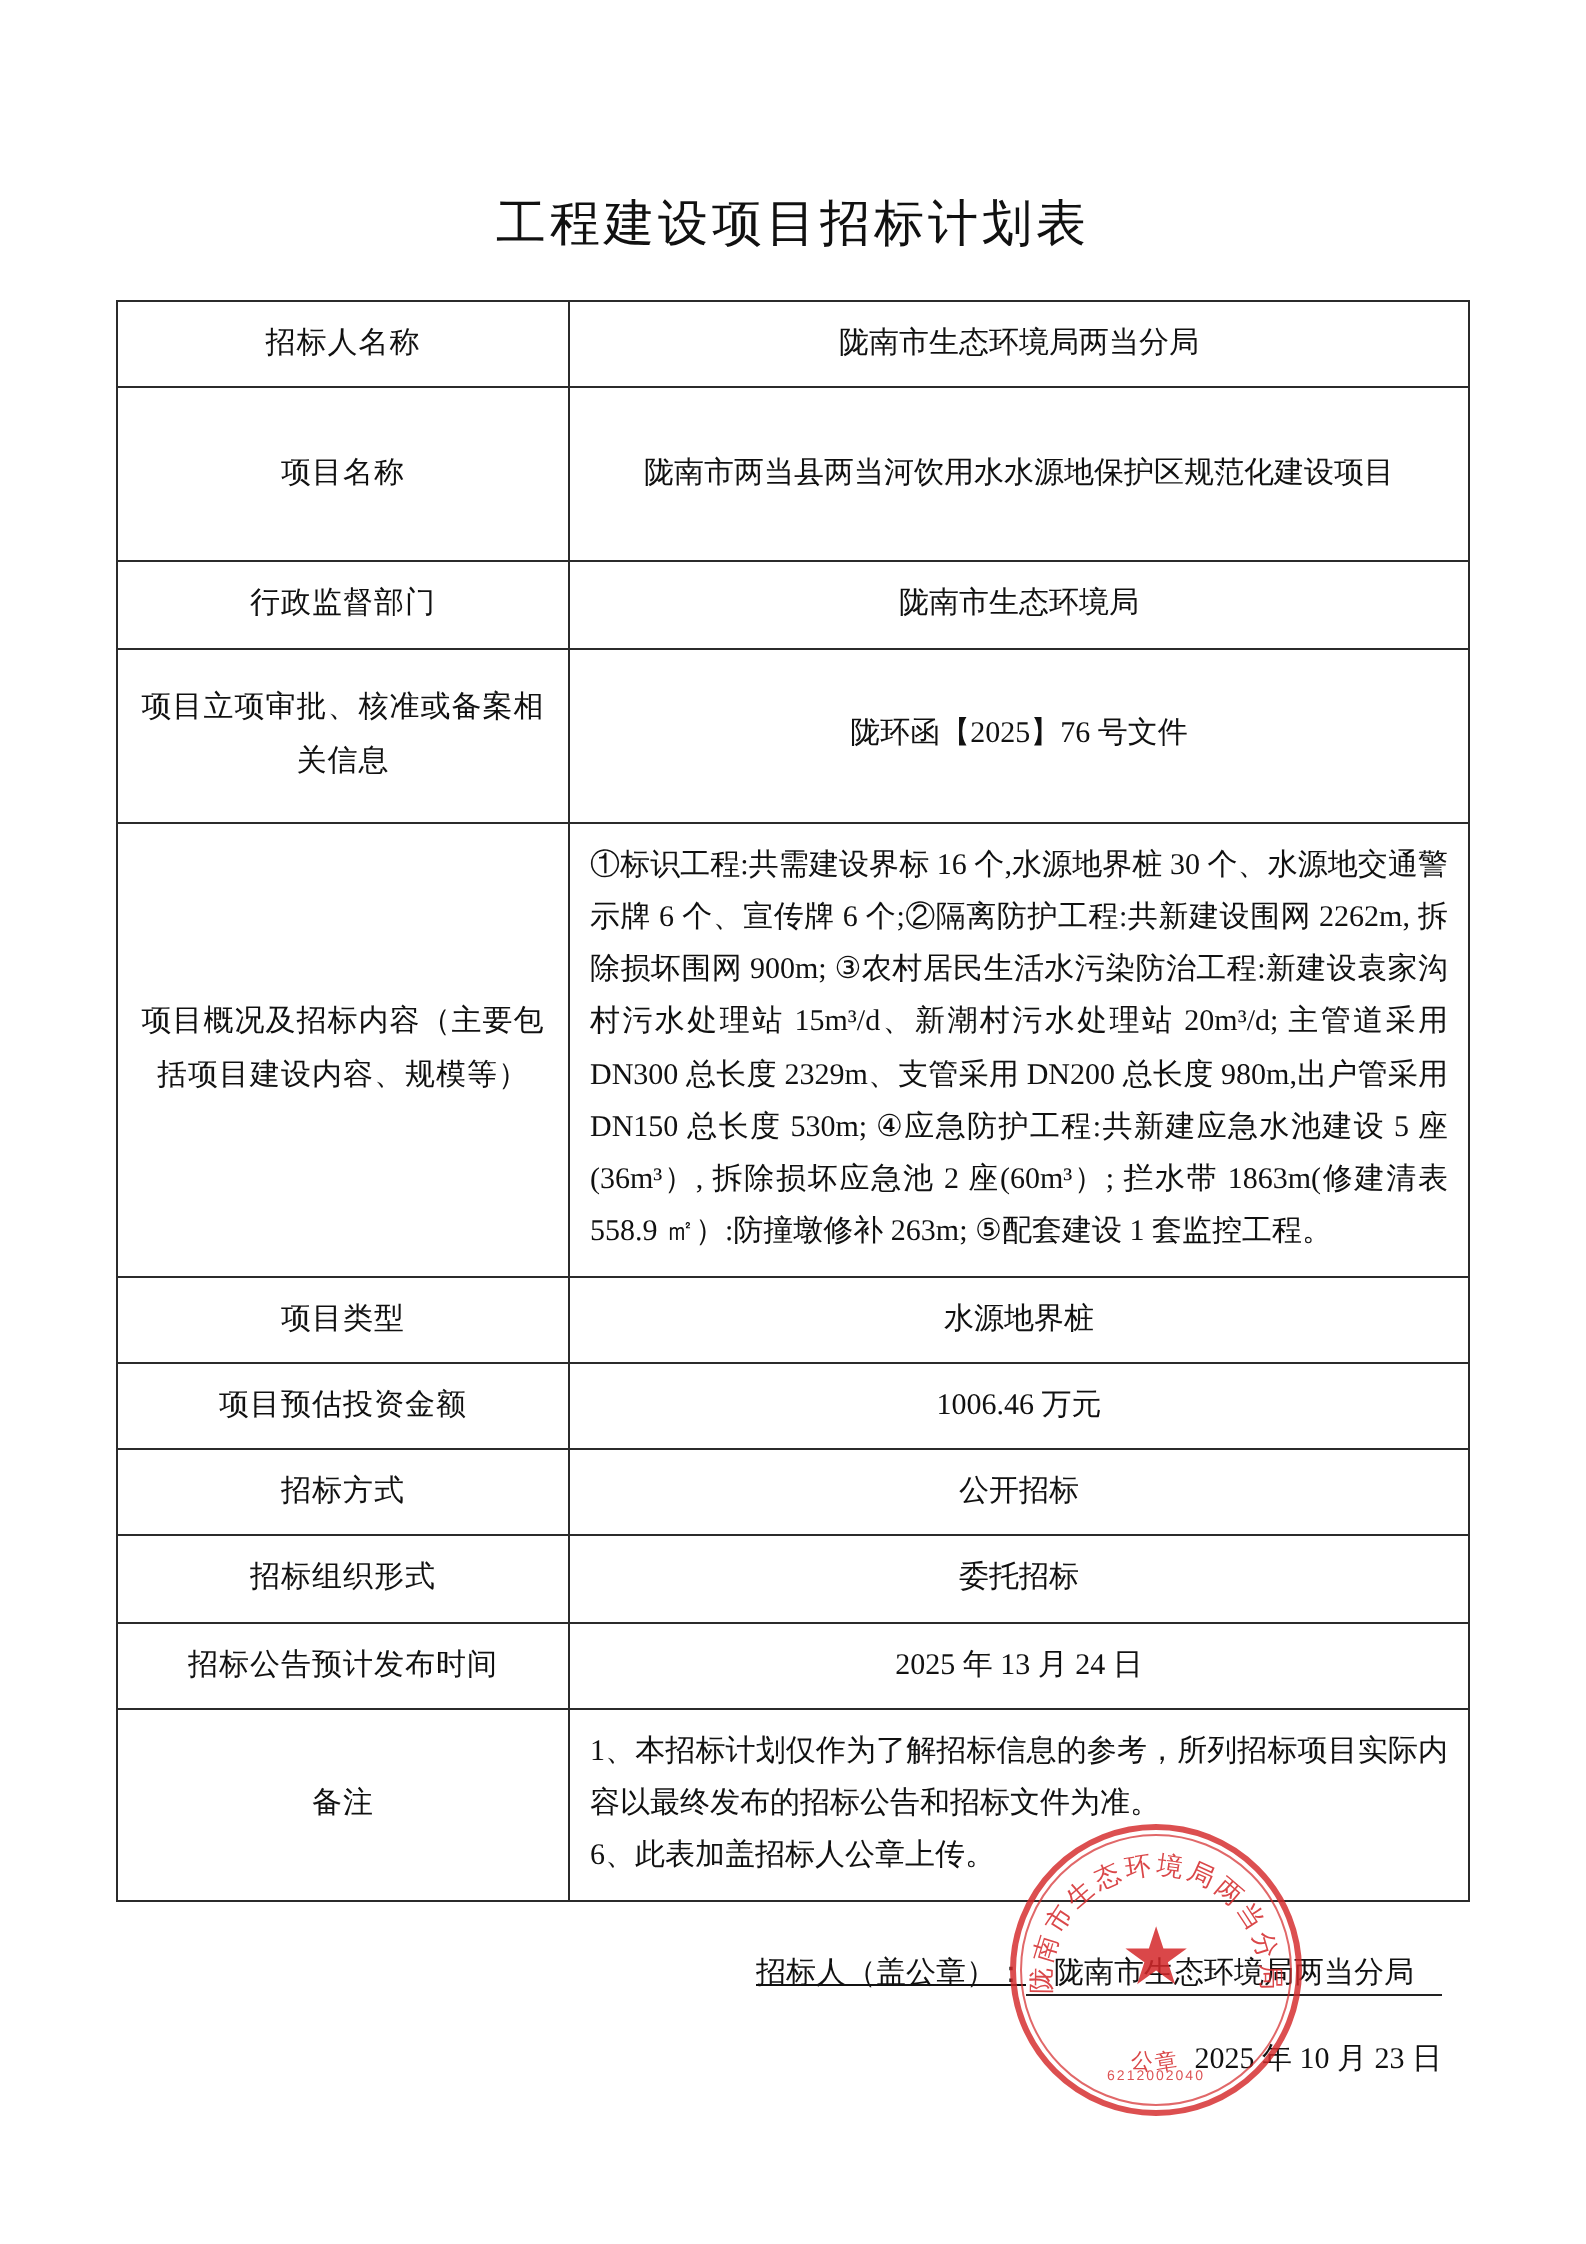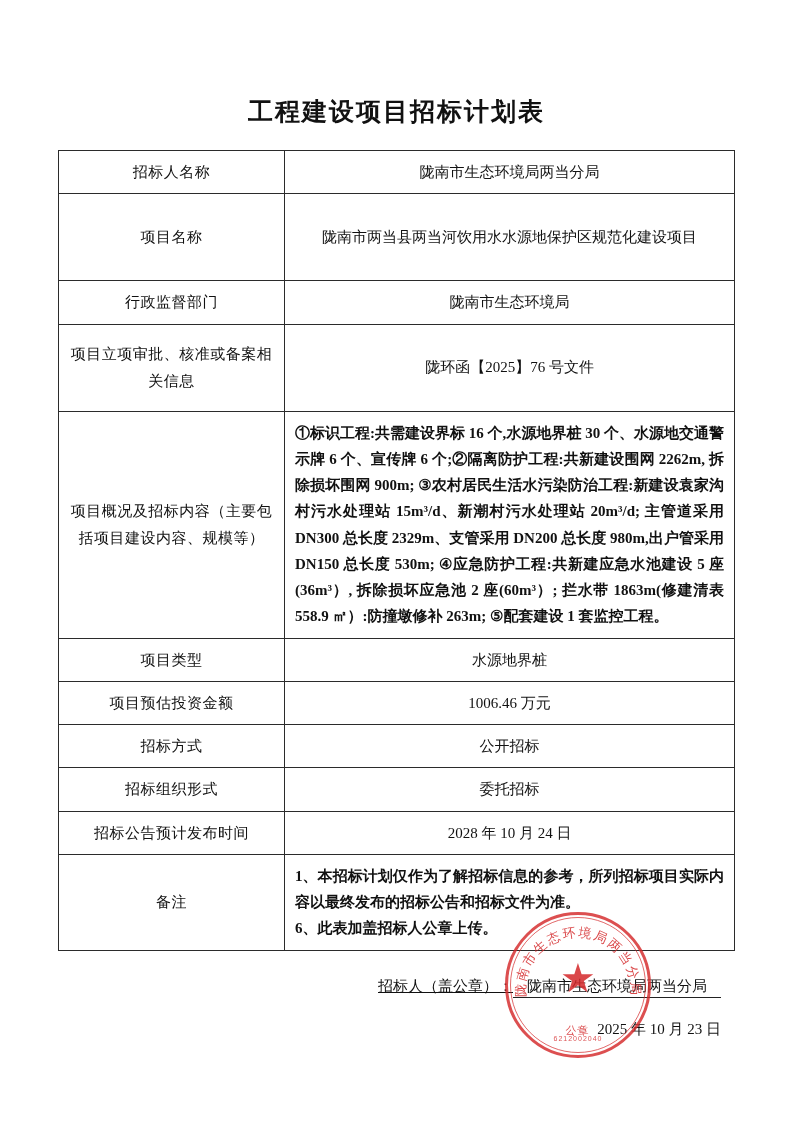--- a/index.html
+++ b/index.html
@@ -18,21 +18,21 @@
   .page {
     position: relative;
     width: 793px;
     height: 1122px;
     box-sizing: border-box;
     padding: 95px 58px 0 58px;
   }
   .doc-title {
     text-align: center;
     font-size: 25px;
-    font-weight: bold;
+    font-weight: normal;
     letter-spacing: 2px;
     margin: 0 0 22px 0;
     font-family: "Liberation Sans", "DejaVu Sans", sans-serif;
   }
   table.main {
     border-collapse: collapse;
     width: 677px;
     margin: 0 auto;
     table-layout: fixed;
   }
@@ -48,21 +48,20 @@
     text-align: center;
     letter-spacing: 0.5px;
   }
   td.value-center {
     text-align: center;
   }
   td.value-left {
     text-align: justify;
     text-align-last: left;
     line-height: 1.78;
-    font-weight: bold;
   }
   td.tall {
     height: 70px;
   }
   .sign-row {
     width: 677px;
     margin: 26px auto 0 auto;
     position: relative;
     font-size: 15px;
   }
@@ -194,21 +193,21 @@
       <tr>
         <td class="label">招标方式</td>
         <td class="value-center">公开招标</td>
       </tr>
       <tr>
         <td class="label">招标组织形式</td>
         <td class="value-center">委托招标</td>
       </tr>
       <tr>
         <td class="label">招标公告预计发布时间</td>
-        <td class="value-center">2028 年 10 月 24 日</td>
+        <td class="value-center">2025 年 13 月 24 日</td>
       </tr>
       <tr>
         <td class="label">备注</td>
         <td class="value-left" style="white-space: pre-line;">1、本招标计划仅作为了解招标信息的参考，所列招标项目实际内容以最终发布的招标公告和招标文件为准。
 6、此表加盖招标人公章上传。</td>
       </tr>
     </tbody>
   </table>
 
   <div class="sign-row">

